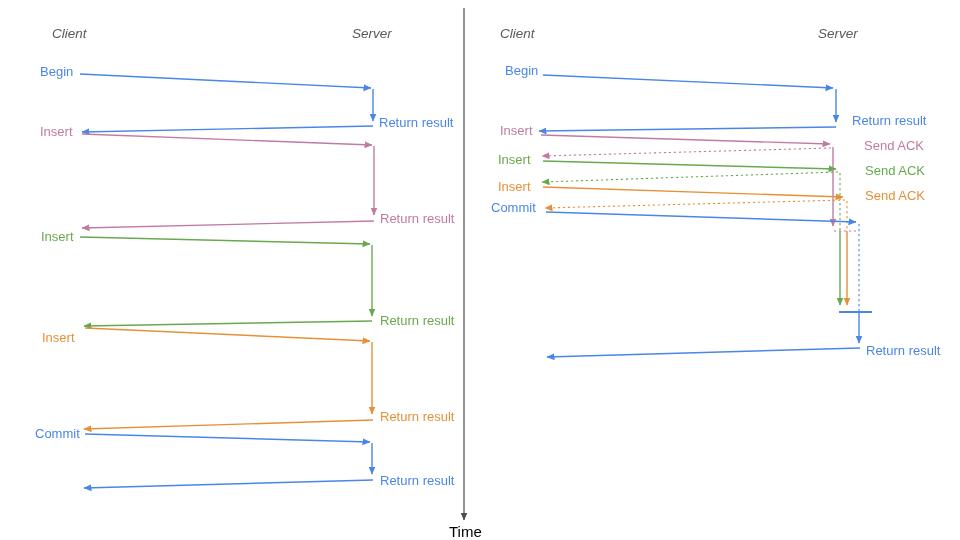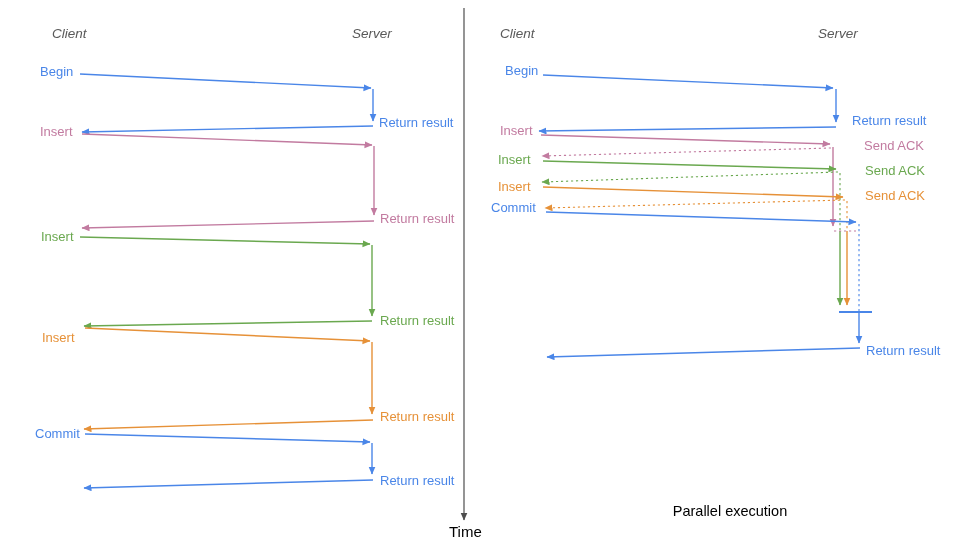--- a/index.html
+++ b/index.html
@@ -165,17 +165,16 @@
 
   <div class="lbl c-green" style="left:498px;top:153px;">Insert</div>
   <div class="lbl c-green" style="left:865px;top:164px;">Send ACK</div>
 
   <div class="lbl c-orange" style="left:498px;top:180px;">Insert</div>
   <div class="lbl c-orange" style="left:865px;top:189px;">Send ACK</div>
 
   <div class="lbl c-blue" style="left:491px;top:201px;">Commit</div>
   <div class="lbl c-blue" style="left:866px;top:344px;">Return result</div>
 
-  <div class="title" style="left:665px;top:503px;width:130px;">Parallel execution</div>
 
   <div class="time-lbl" style="left:449px;top:523px;">Time</div>
 
 </div>
 
 </body></html>

